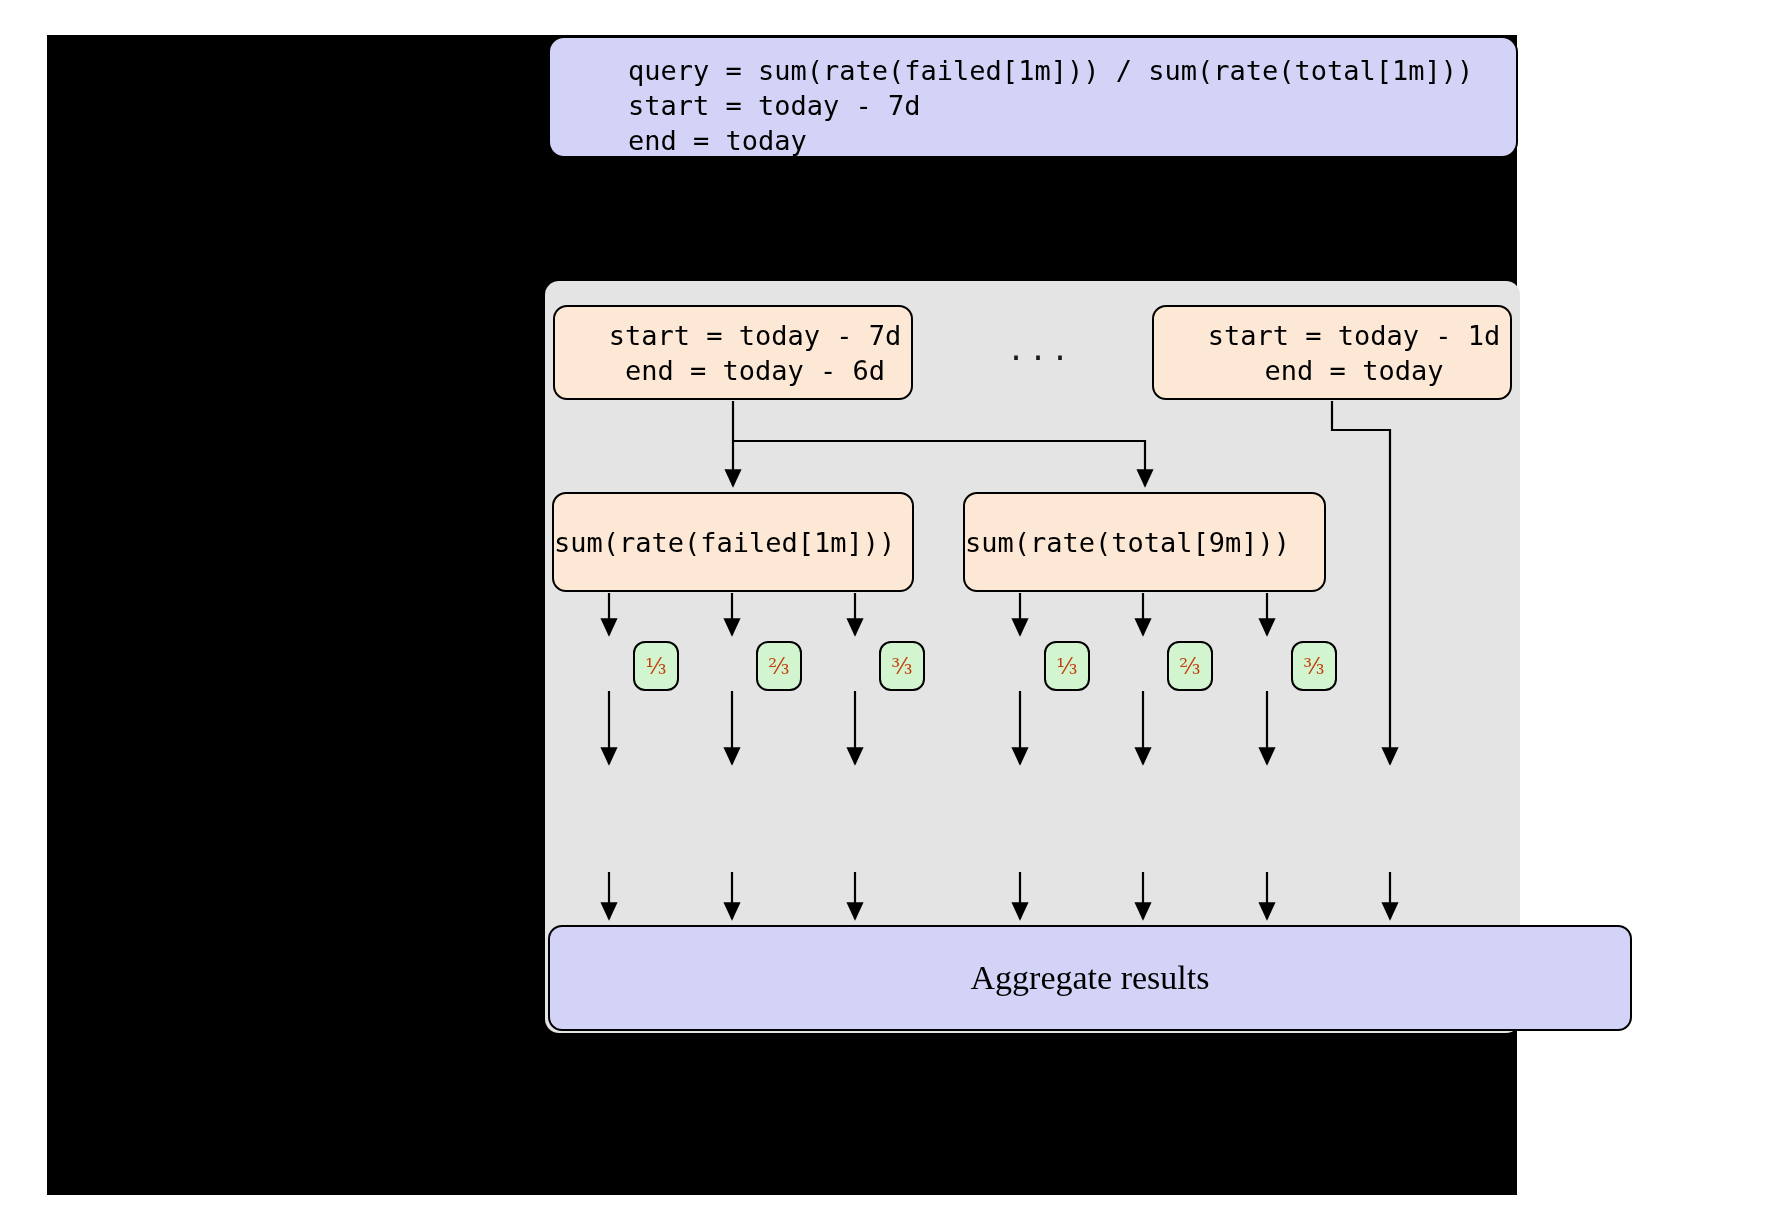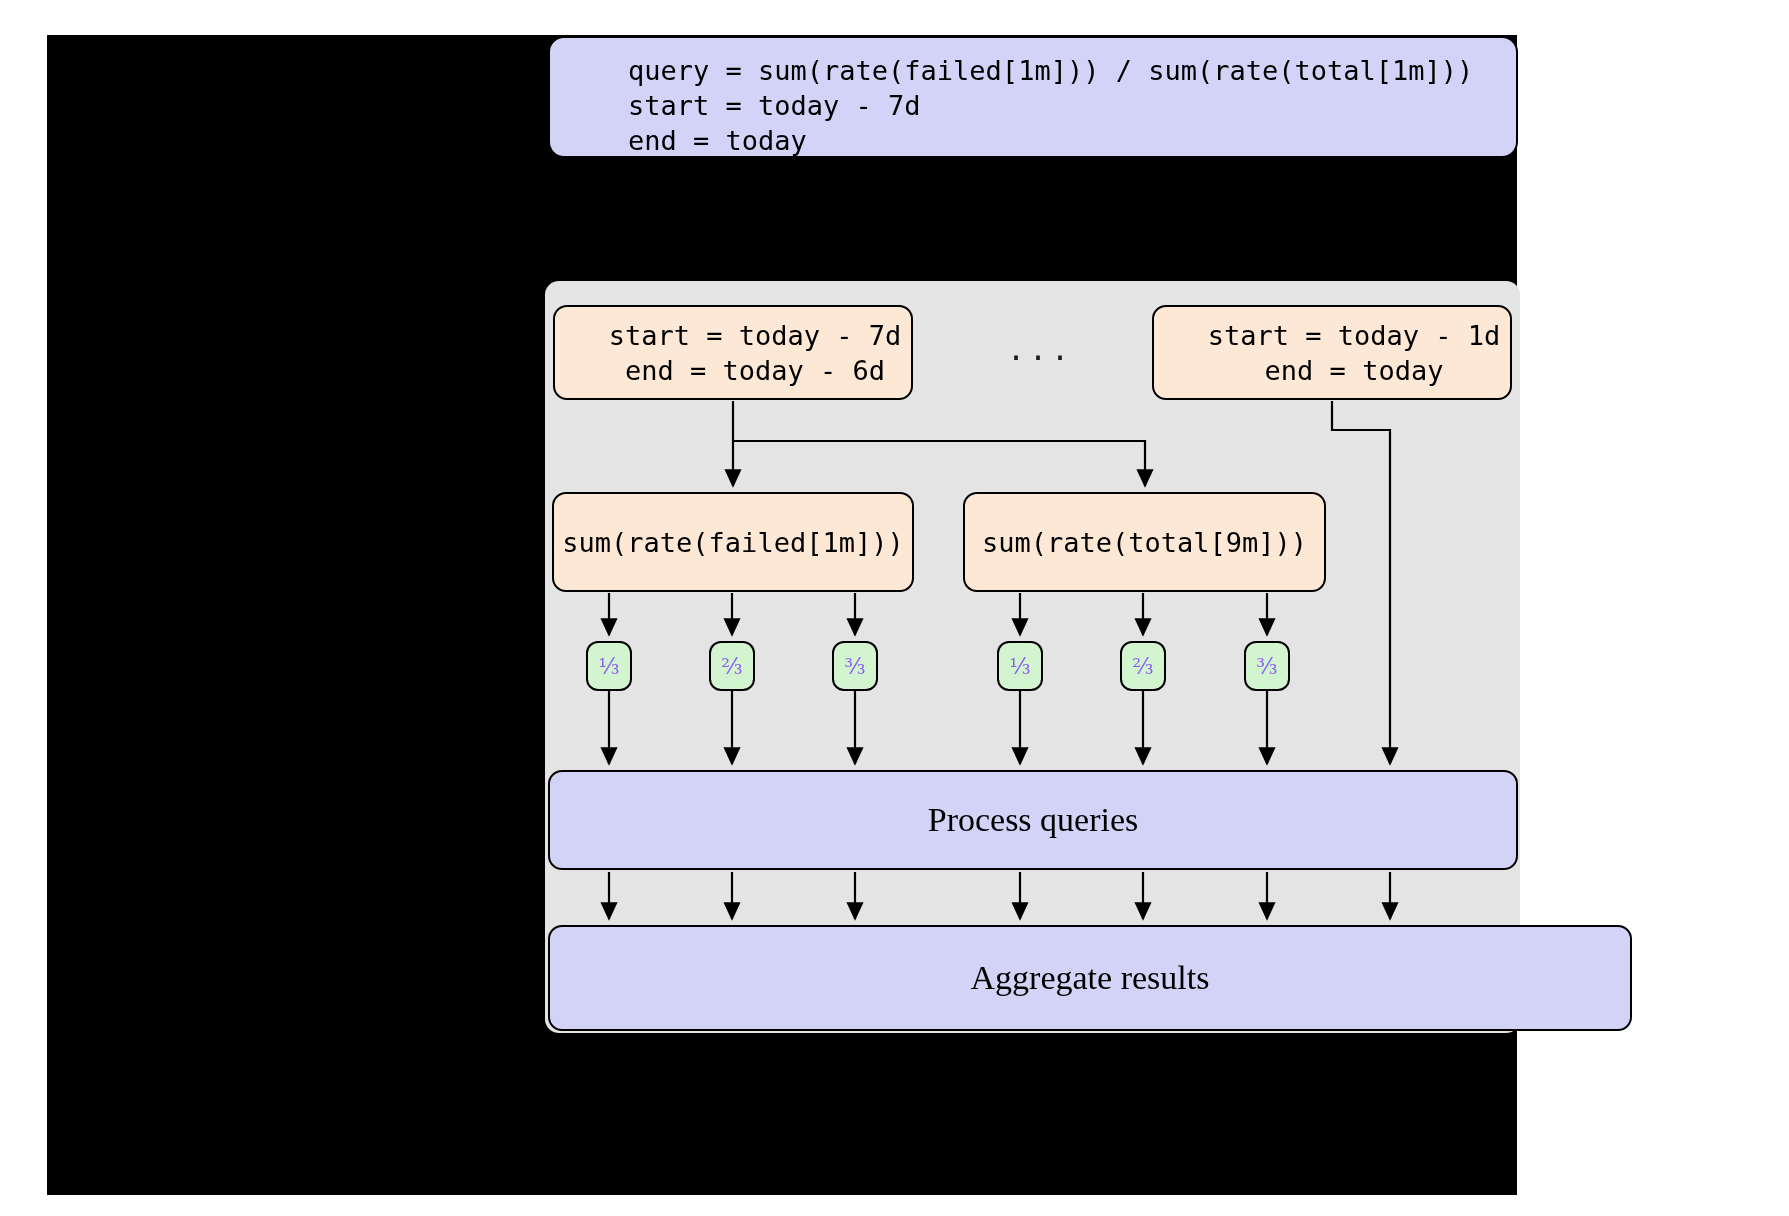--- a/index.html
+++ b/index.html
@@ -89,41 +89,42 @@
     font-family: "DejaVu Sans Mono", "Liberation Mono", monospace;
     font-size: 30px;
     letter-spacing: 4px;
     color: #1a1a1a;
   }
 
   
   .sum-box {
     background: #fce8d5;
     height: 100px;
-    align-items: center;
+    align-items: flex-start;
     justify-content: center;
   }
   .sum-left  { left: 552px; top: 492px; width: 362px; }
   .sum-right { left: 963px; top: 492px; width: 363px; }
 
   
   .frac-chip {
     position: absolute;
     width: 46px;
     height: 50px;
     box-sizing: border-box;
     background: #d2f5cf;
     border: 2.2px solid #000000;
     border-radius: 12px;
     display: flex;
     align-items: center;
     justify-content: center;
     font-family: "DejaVu Serif", serif;
     font-size: 22px;
-    color: #8b5cf6;
+    color: #c2410c;
+    margin-left: 47px;
   }
 
   
   .bar {
     position: absolute;
     box-sizing: border-box;
     background: #d3d3f7;
     border: 2.2px solid #000000;
     border-radius: 14px;
     display: flex;
@@ -179,23 +180,20 @@
     <div class="mono">sum(rate(total[9m]))</div>
   </div>
 
   <div class="frac-chip" style="left:586px;  top:641px;">¹⁄₃</div>
   <div class="frac-chip" style="left:709px;  top:641px;">²⁄₃</div>
   <div class="frac-chip" style="left:832px;  top:641px;">³⁄₃</div>
   <div class="frac-chip" style="left:997px;  top:641px;">¹⁄₃</div>
   <div class="frac-chip" style="left:1120px; top:641px;">²⁄₃</div>
   <div class="frac-chip" style="left:1244px; top:641px;">³⁄₃</div>
 
-  <div class="bar bar-process">
-    <span>Process queries</span>
-  </div>
   <div class="bar bar-aggregate">
     <span>Aggregate results</span>
   </div>
 
   <svg class="overlay" viewBox="0 0 1789 1216">
     <defs>
       <marker id="arrowhead" markerWidth="9" markerHeight="9" refX="7.6" refY="4.5" orient="auto" markerUnits="strokeWidth">
         <path d="M0,0.6 L8.4,4.5 L0,8.4 z" fill="#000000"></path>
       </marker>
     </defs>

